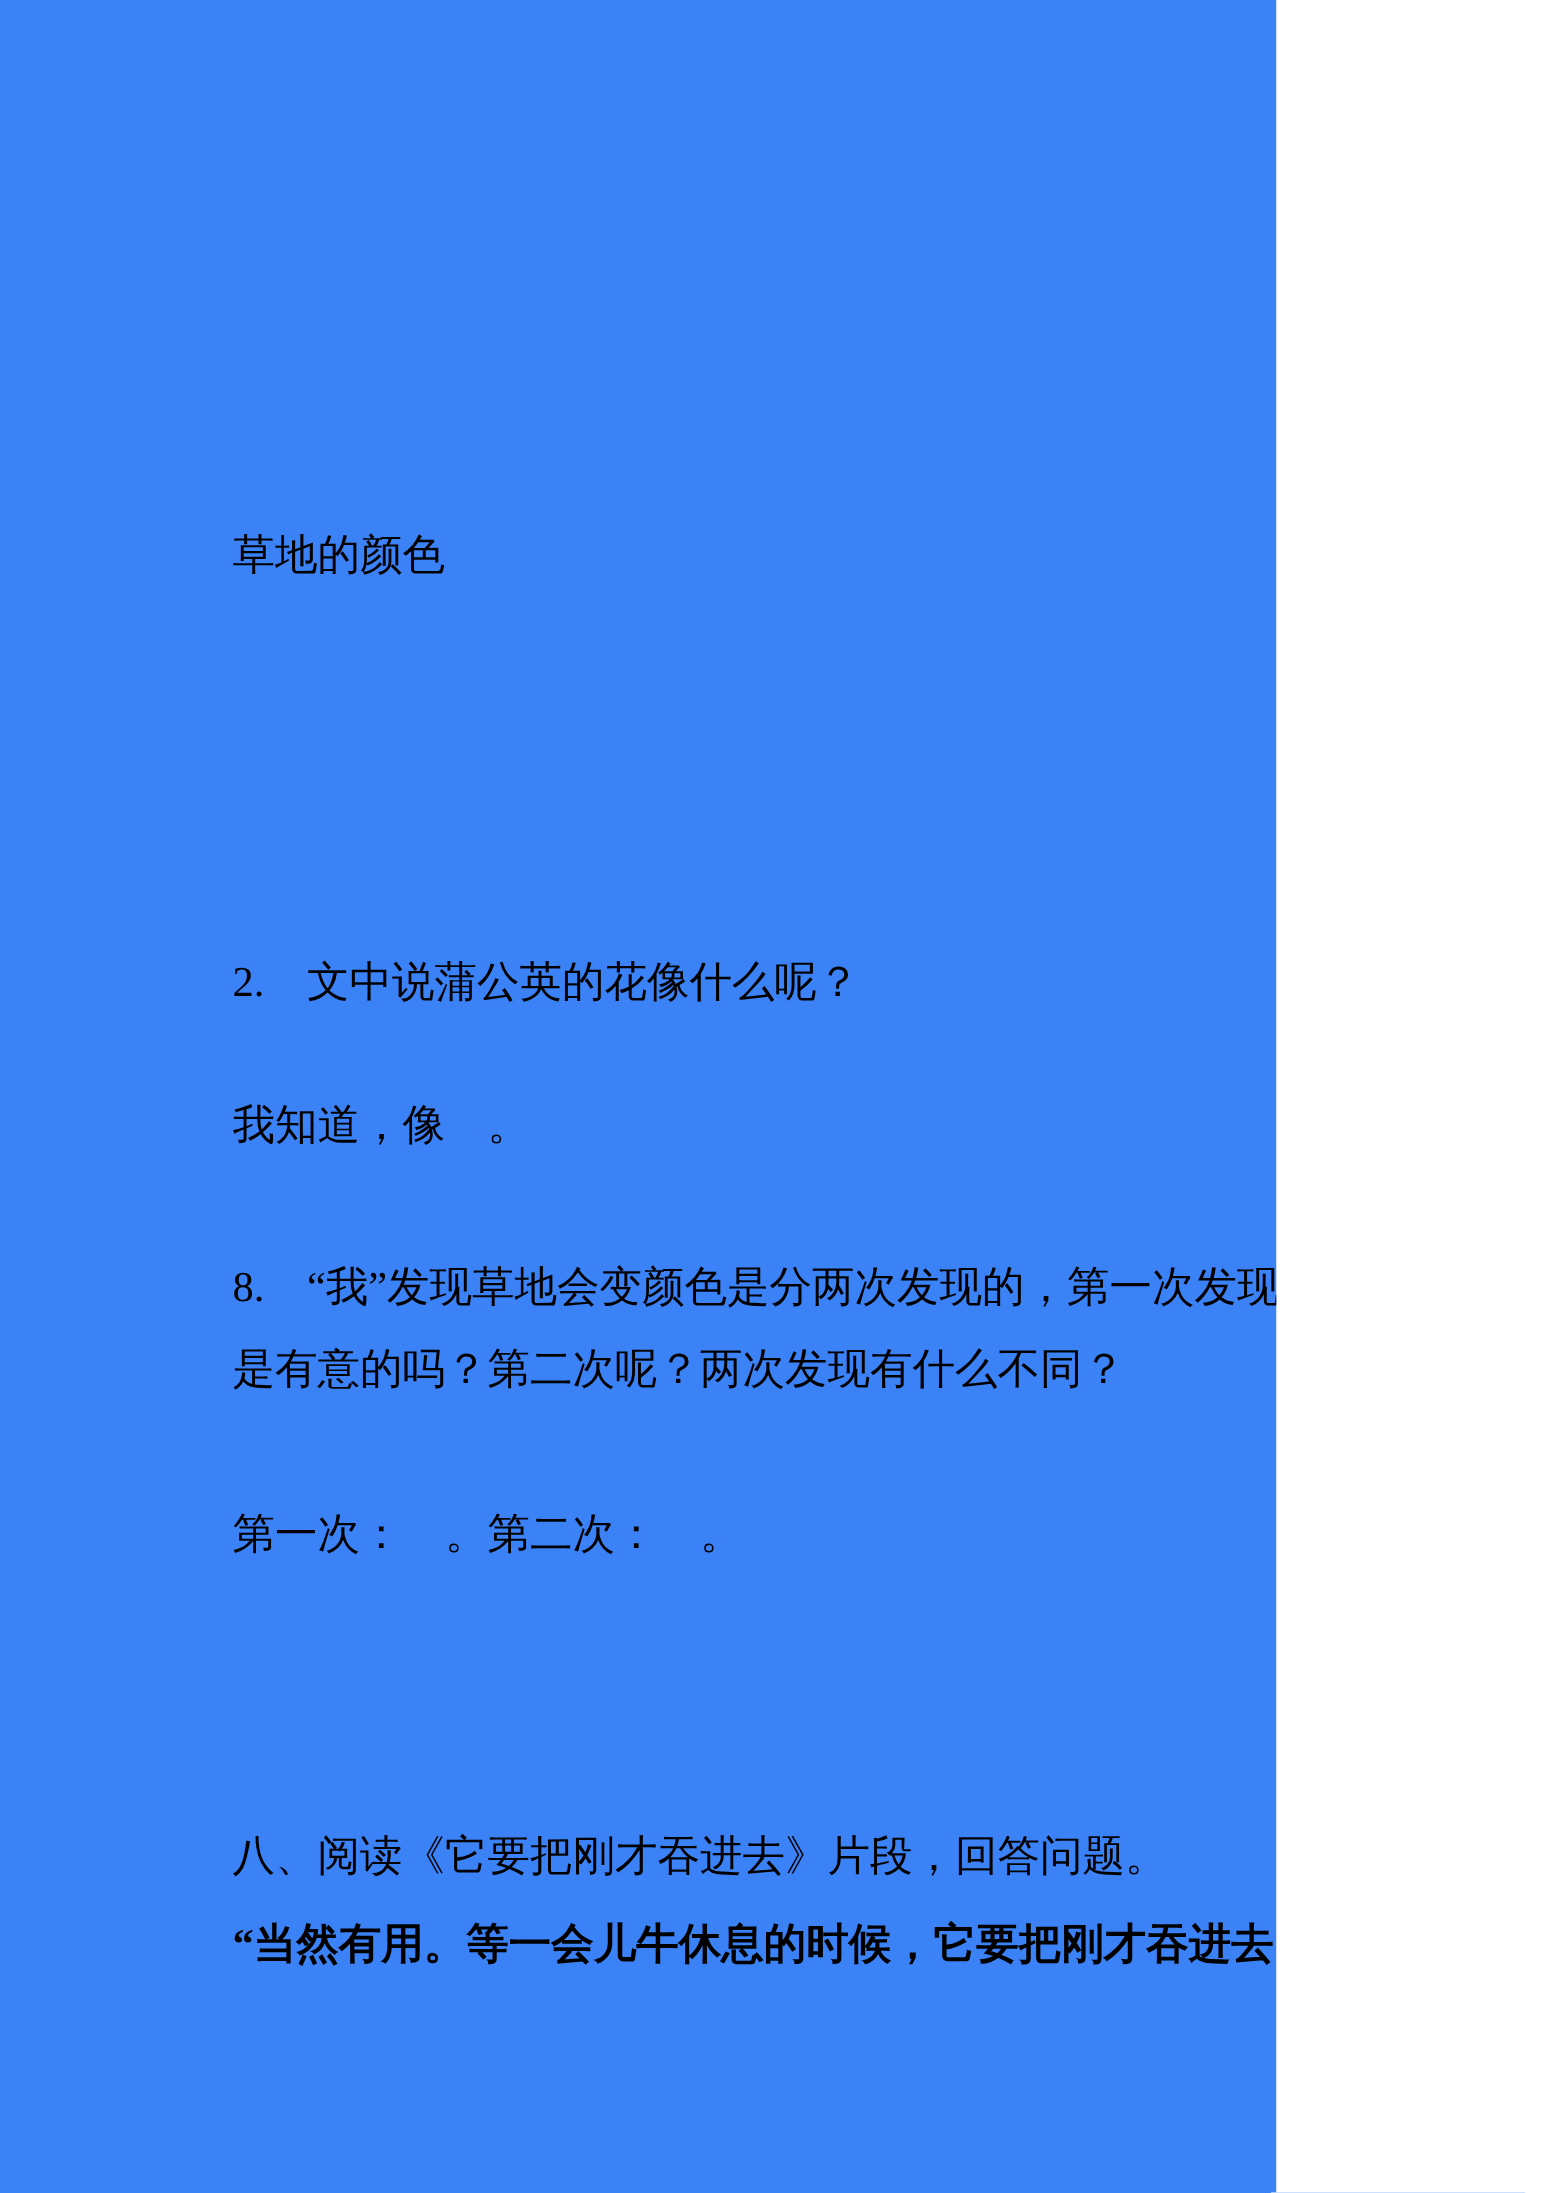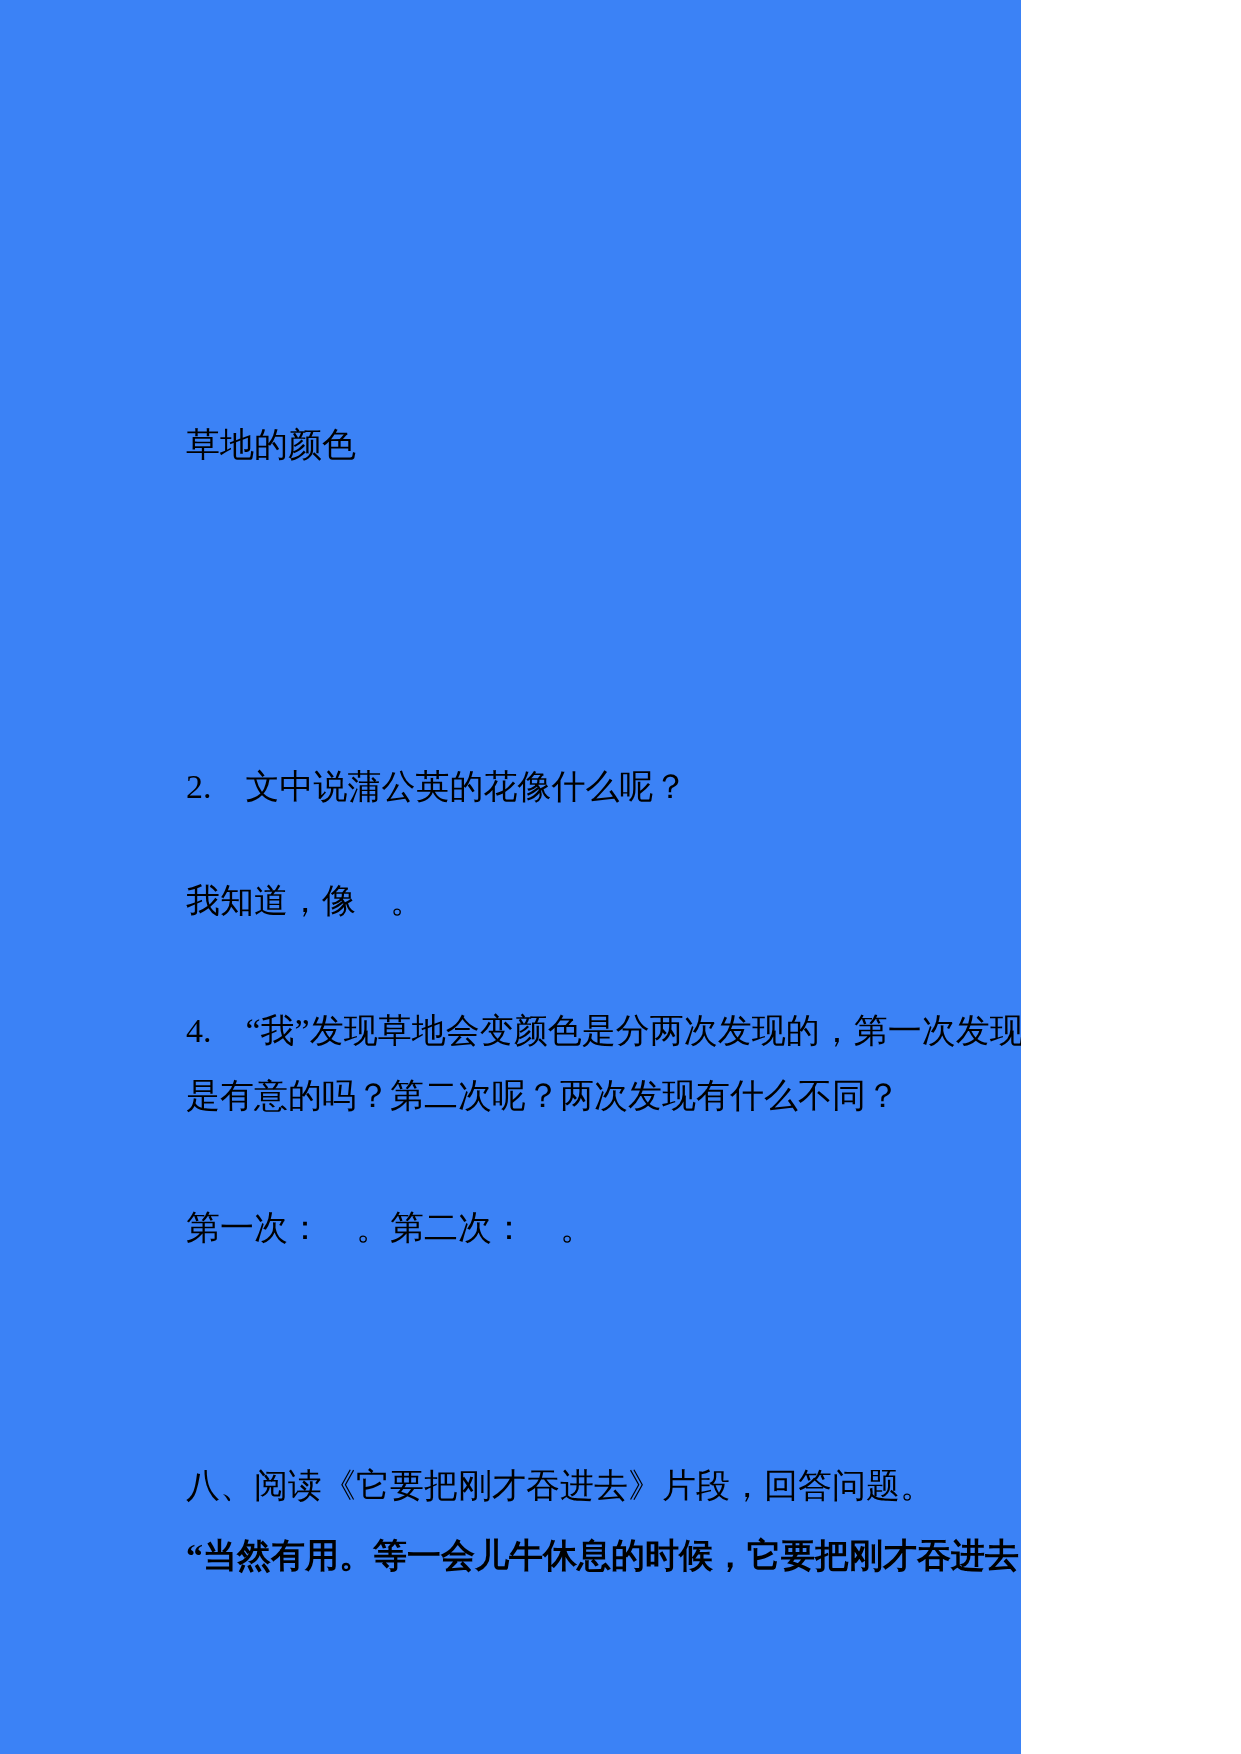--- a/index.html
+++ b/index.html
@@ -30,21 +30,21 @@
 <body>
 
 <div class="page">
 
   <div class="line" style="top: 425px;">草地的颜色</div>
 
   <div class="line" style="top: 751px; margin-top: 16px;">2.　文中说蒲公英的花像什么呢？</div>
 
   <div class="line" style="top: 881px;">我知道，像　。</div>
 
-  <div class="line" style="top: 1011px;">4.　“我”发现草地会变颜色是分两次发现的，第一次发现</div>
+  <div class="line" style="top: 1011px;">8.　“我”发现草地会变颜色是分两次发现的，第一次发现</div>
 
   <div class="line" style="top: 1076px;">是有意的吗？第二次呢？两次发现有什么不同？</div>
 
   <div class="line" style="top: 1208px;">第一次：　。第二次：　。</div>
 
 
   <div class="line" style="top: 1466px;">八、阅读《它要把刚才吞进去》片段，回答问题。</div>
 
   <div class="line" style="top: 1536px; font-weight: bold;">“当然有用。等一会儿牛休息的时候，它要把刚才吞进去</div>
 

